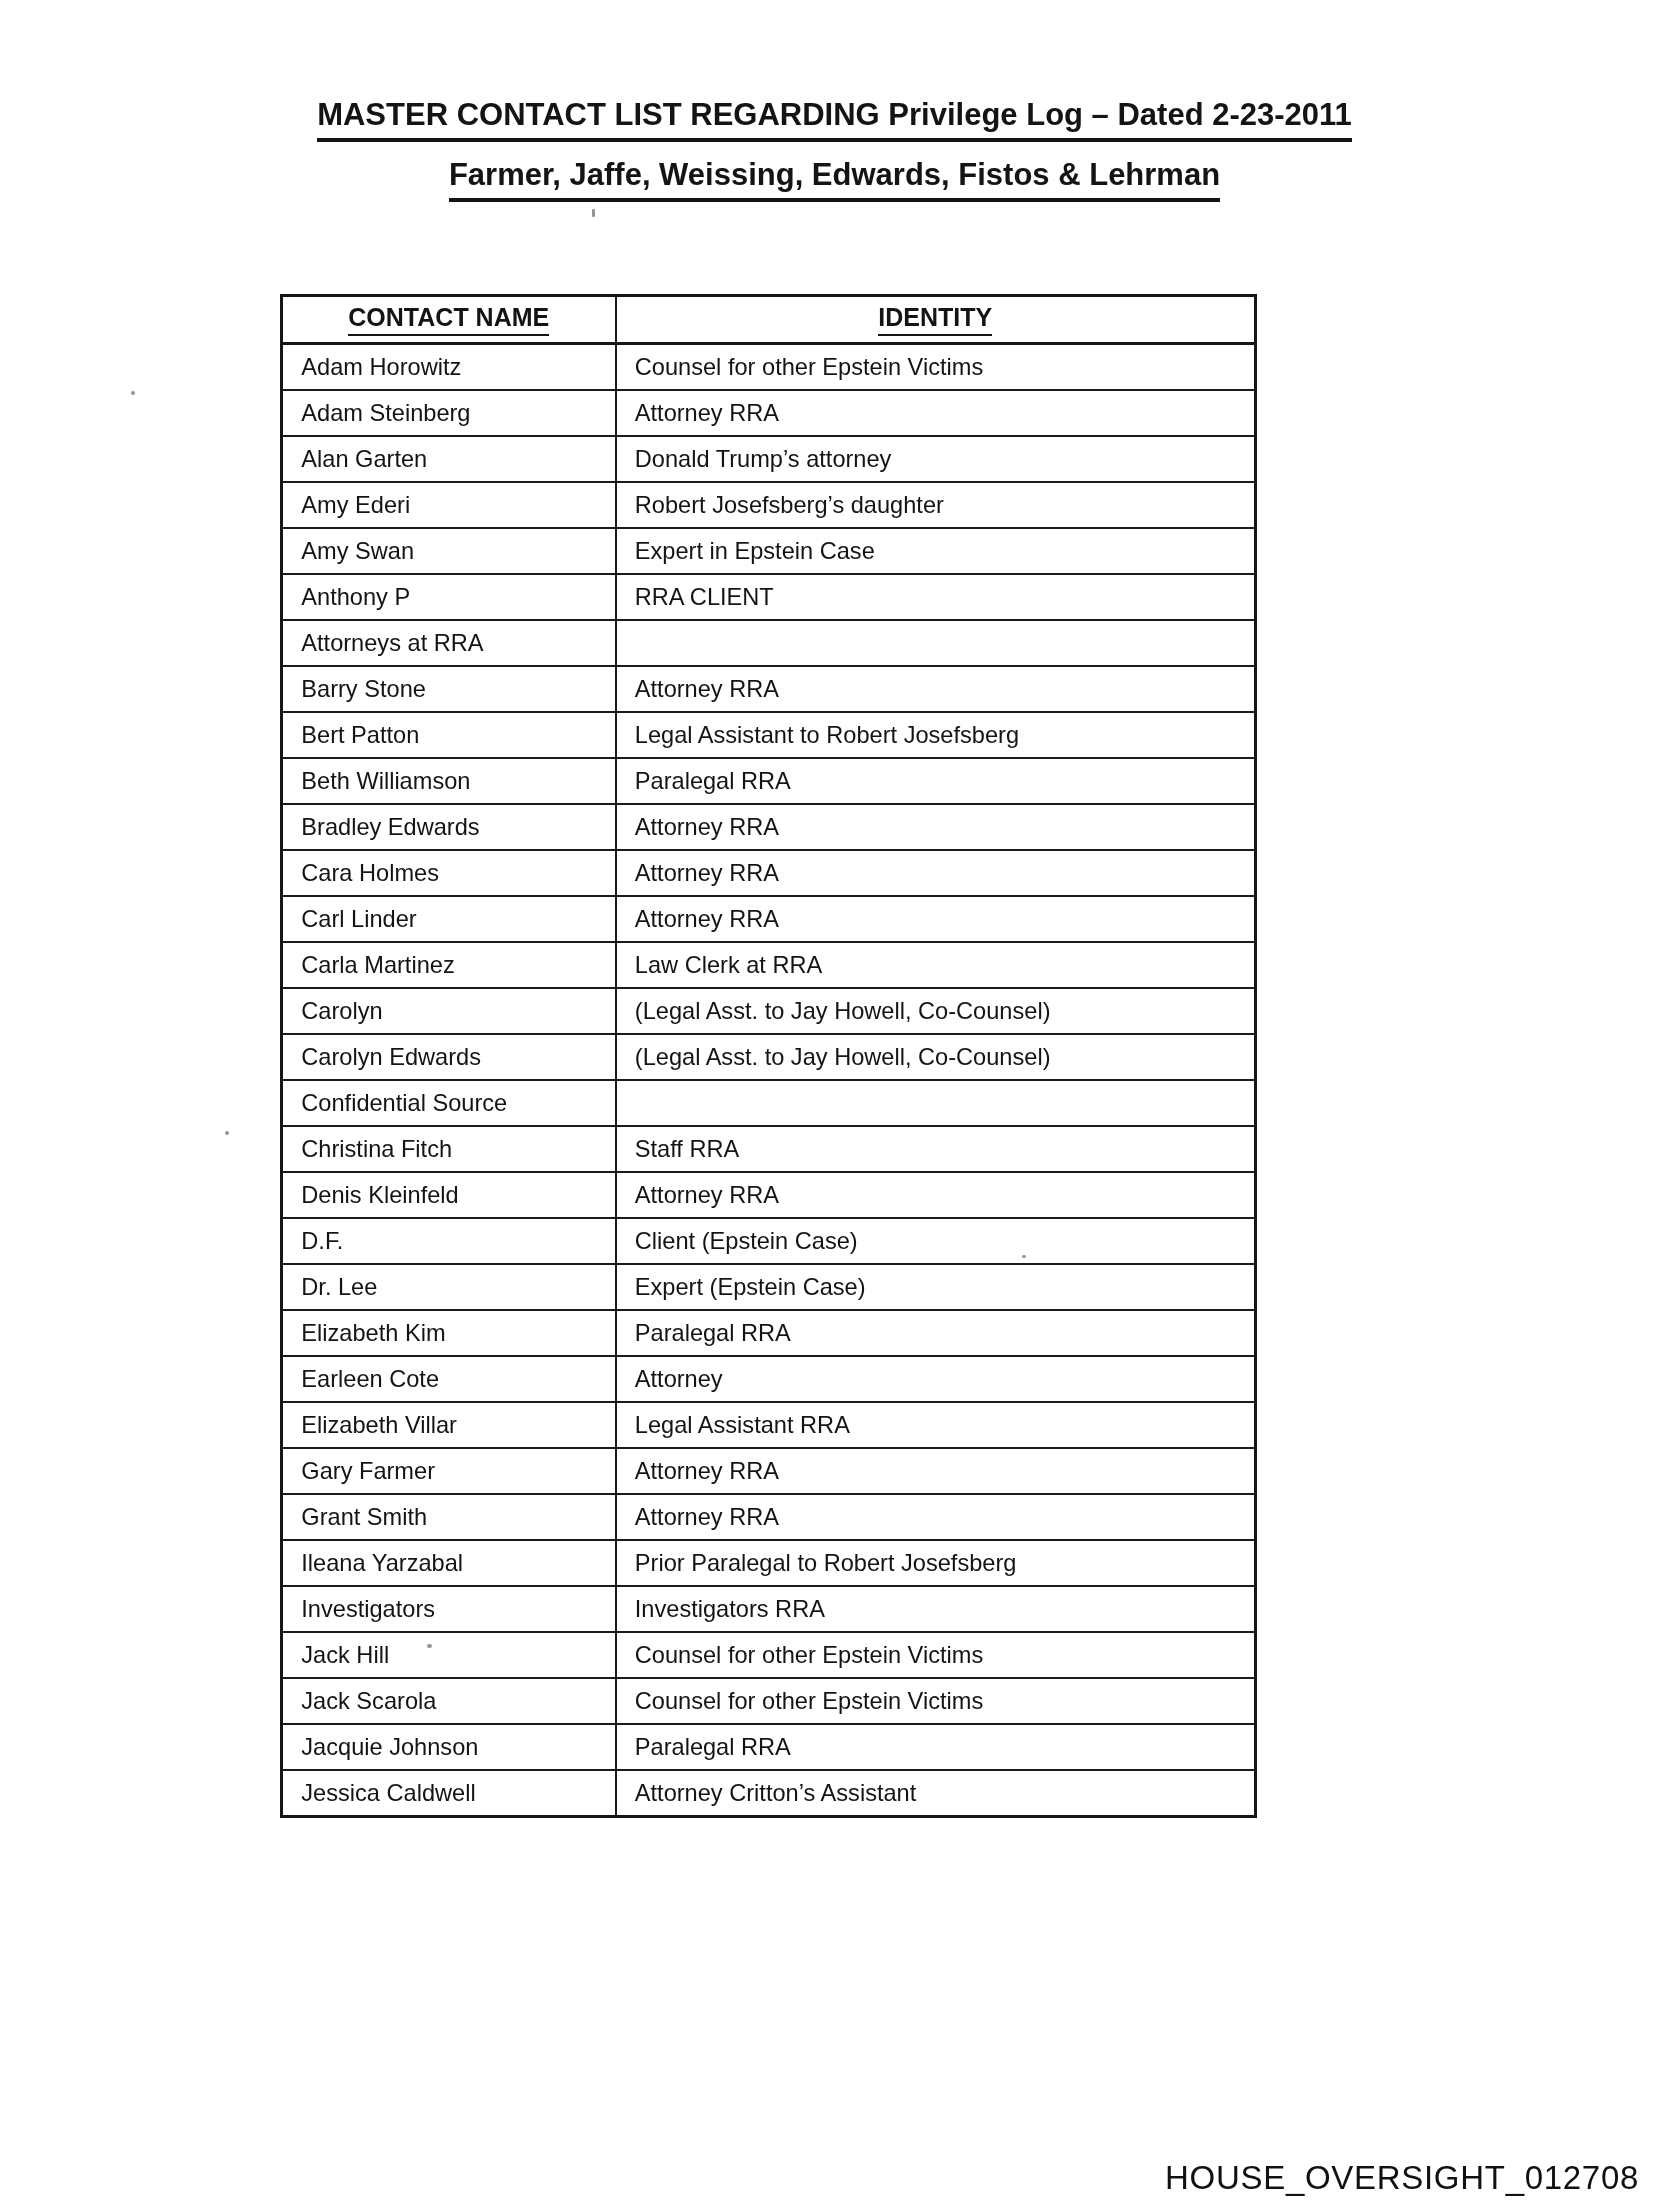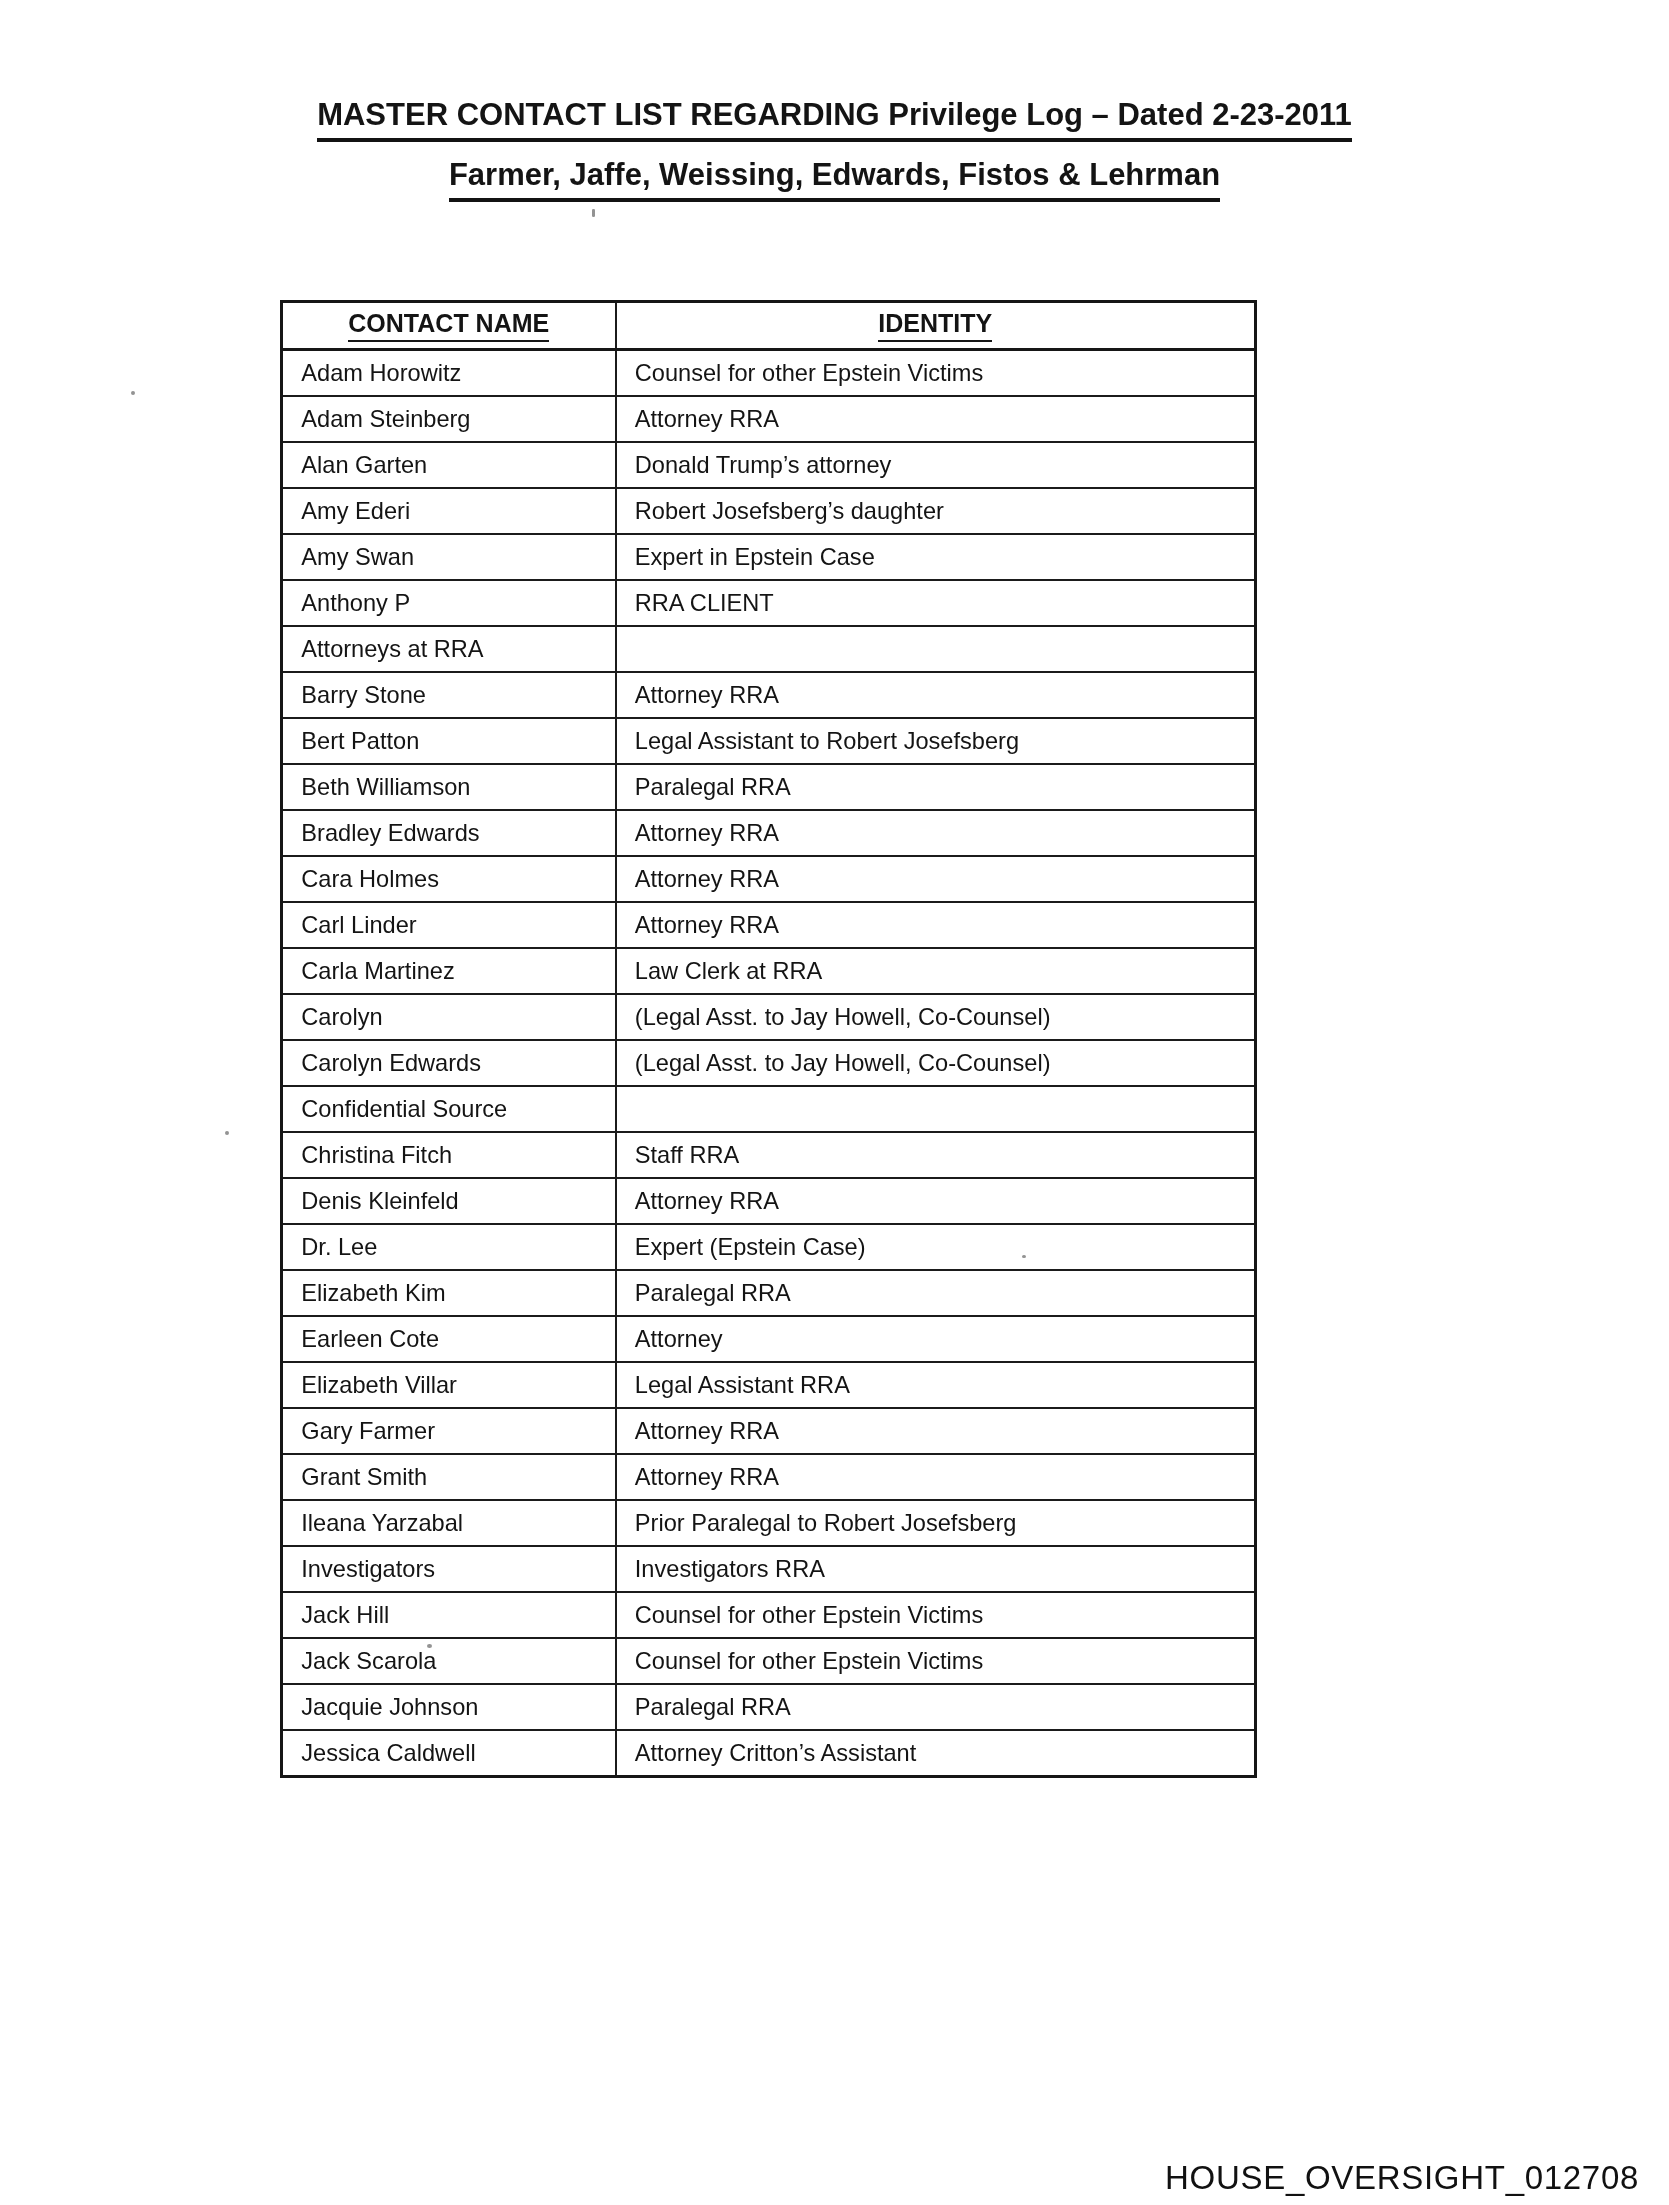--- a/index.html
+++ b/index.html
@@ -29,21 +29,21 @@
     line-height: 38px;
     border-bottom: 4.6px solid #131313;
     padding-bottom: 3.9px;
   }
   .title-line.t1 { margin-bottom: 14.4px; }
 
   
   table.contacts {
     position: absolute;
     left: 280px;
-    top: 300px;
+    top: 294px;
     width: 974px;
     border-collapse: collapse;
     table-layout: fixed;
     border: 3.9px solid #161616;
   }
   col.c-name  { width: 334px; }
   col.c-ident { width: 640px; }
   .contacts th, .contacts td {
     border: 2px solid #1b1b1b;
     vertical-align: middle;
@@ -200,20 +200,24 @@
   <tr>
     <td class="c0">Christina Fitch</td>
     <td class="c1">Staff RRA</td>
   </tr>
 
   <tr>
     <td class="c0">Denis Kleinfeld</td>
     <td class="c1">Attorney RRA</td>
   </tr>
 
+  <tr>
+    <td class="c0">D.F.</td>
+    <td class="c1">Client (Epstein Case)</td>
+  </tr>
 
   <tr>
     <td class="c0">Dr. Lee</td>
     <td class="c1">Expert (Epstein Case)</td>
   </tr>
 
   <tr>
     <td class="c0">Elizabeth Kim</td>
     <td class="c1">Paralegal RRA</td>
   </tr>

